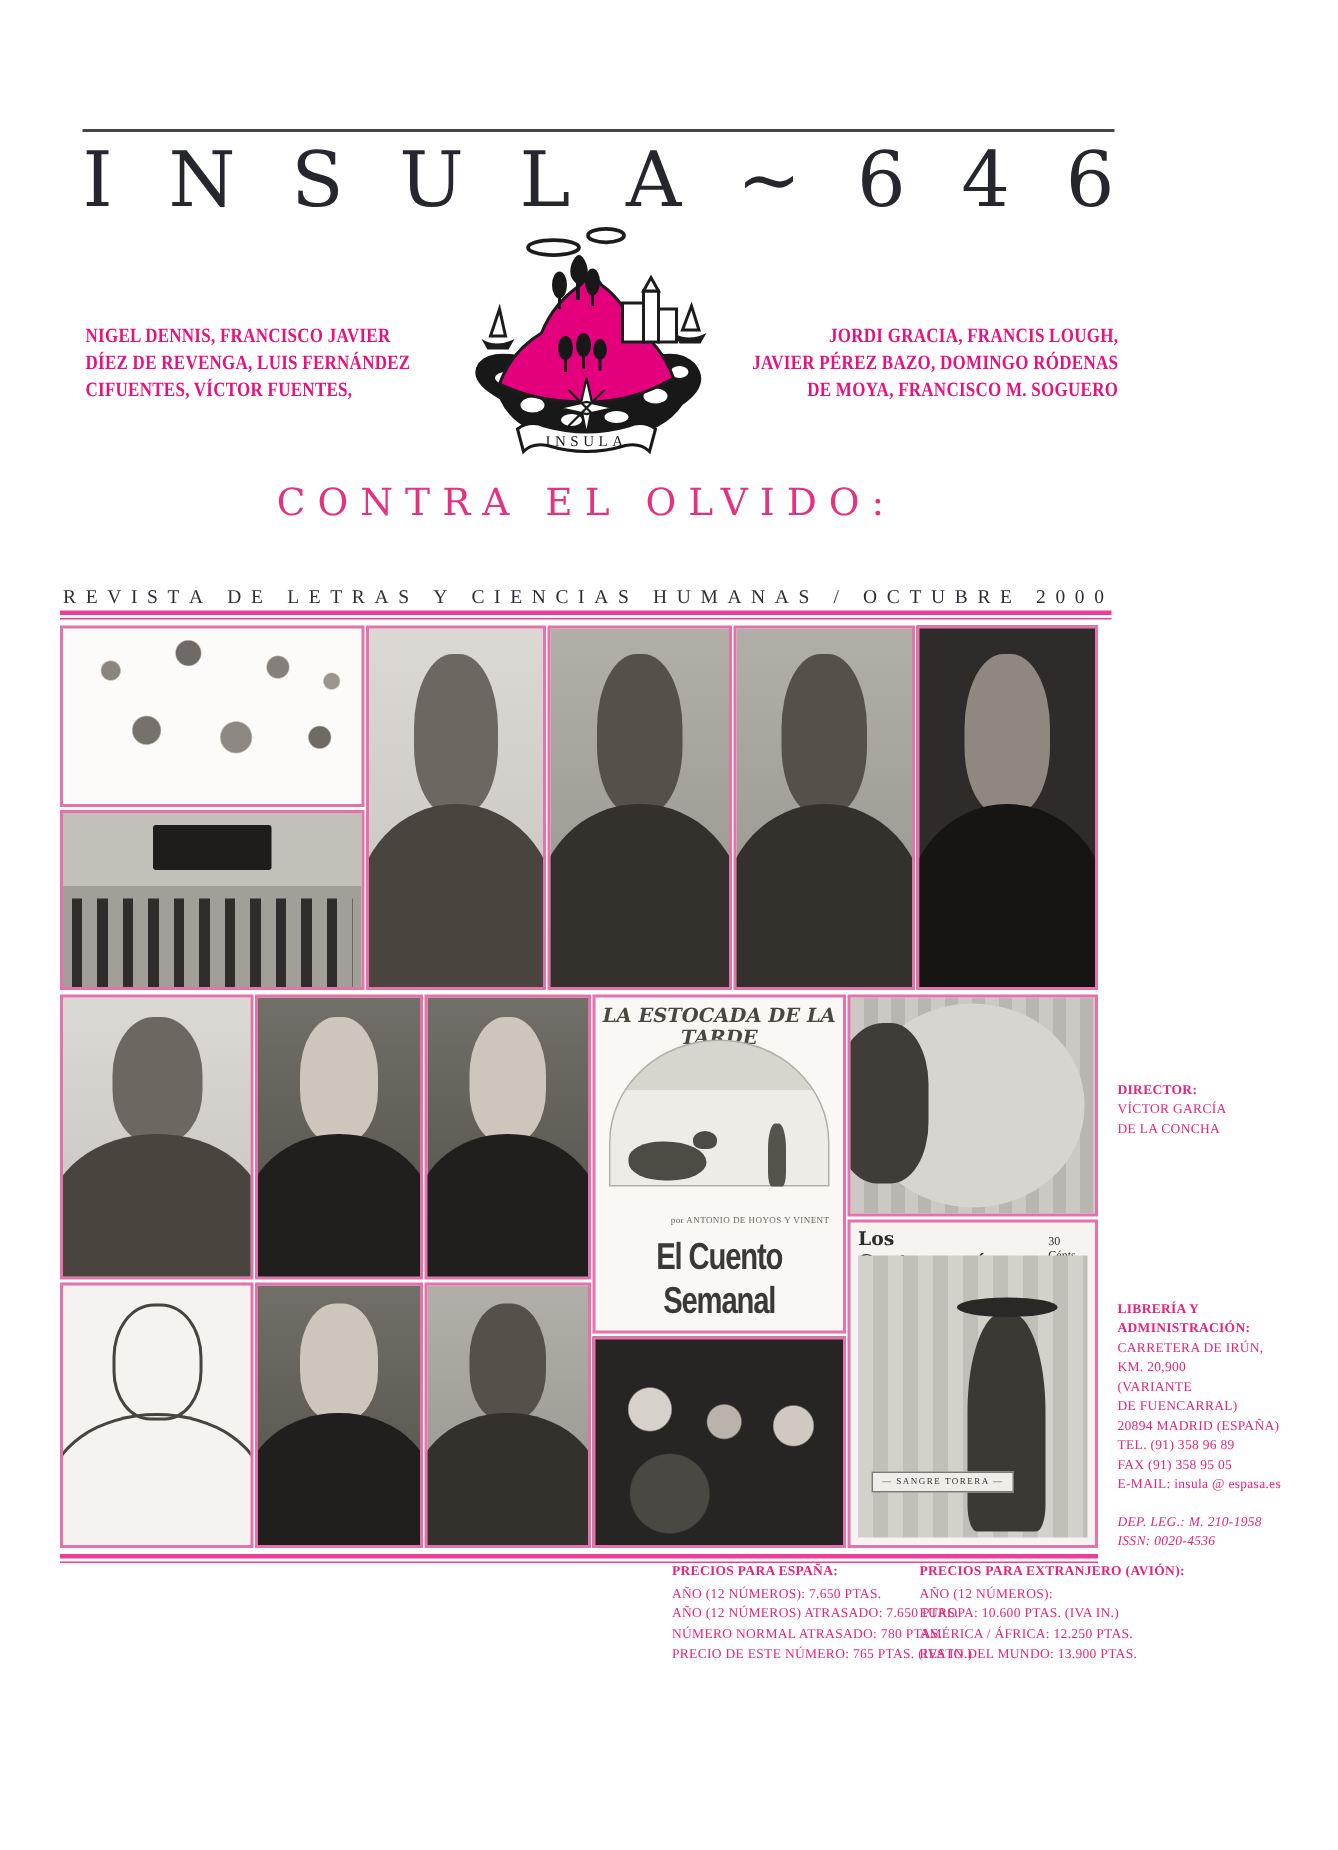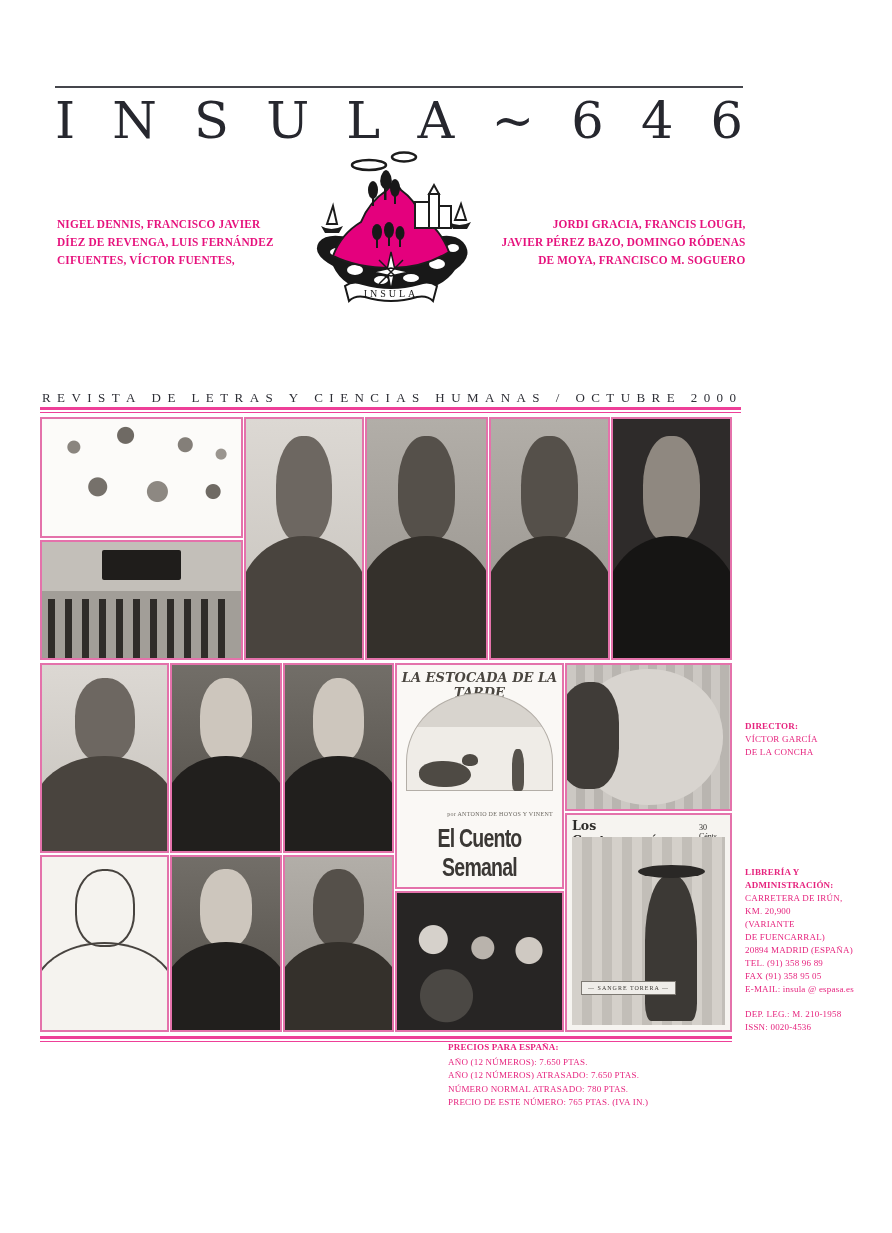--- a/index.html
+++ b/index.html
@@ -131,21 +131,21 @@
   #cellL{left:40px;top:855px;width:129px;height:177px;}
   #cellM{left:170px;top:855px;width:112px;height:177px;}
   #cellN{left:283px;top:855px;width:111px;height:177px;}
   #cellO{left:395px;top:891px;width:169px;height:141px;}
   #cellP{left:565px;top:813px;width:167px;height:219px;}
 
   
   .side{position:absolute;left:745px;width:135px;font-size:9px;line-height:13px;color:#e6247e;
         letter-spacing:.2px;}
   .side .b{font-weight:bold;}
-  #side-director{top:720px;} #side-year{top:791px;} #side-admin{top:866px;} #side-legal{top:1008px;}
+  #side-director{top:720px;} #side-year{top:791px;} #side-admin{top:866px;} #side-legal{top:1008px;font-style:italic;}
 
   
   .prices{position:absolute;top:1041px;font-size:9px;line-height:13.5px;color:#e6247e;letter-spacing:.2px;}
   .prices .b{font-weight:bold;display:block;margin-bottom:1px;}
   #prices-spain{left:448px;} #prices-foreign{left:613px;}
 </style>
 </head>
 <body>
 
 <div class="page">
@@ -215,20 +215,21 @@
     </g>
     <g fill="#fff" stroke="#181818" stroke-width="1.5">
       <path d="M88 102 L92 120 L88 140 L84 120 Z"></path>
       <path d="M70 122 L88 118 L106 122 L88 126 Z"></path>
       <path d="M76 110 L100 134 M100 110 L76 134" fill="none"></path>
     </g>
     <path d="M42 136 Q50 130 60 134 Q88 142 116 134 Q126 130 134 136 L130 151 Q124 145 114 147 Q88 155 62 147 Q52 145 46 151 Z" fill="#fff" stroke="#181818" stroke-width="2"></path>
     <text x="88" y="147" text-anchor="middle" font-size="10" letter-spacing="3" fill="#181818" font-family="Liberation Serif, serif">INSULA</text>
   </svg>
 
+  <div class="feat feat1">CONTRA EL OLVIDO:</div>
 
   <div class="tagline">
       <span>R</span>
       <span>E</span>
       <span>V</span>
       <span>I</span>
       <span>S</span>
       <span>T</span>
       <span>A</span>
       <span>&nbsp;</span>
@@ -341,14 +342,21 @@
   </div>
 
   <div id="prices-spain" class="prices">
     <span class="b">PRECIOS PARA ESPAÑA:</span>
     <div>AÑO (12 NÚMEROS): 7.650 PTAS.</div>
     <div>AÑO (12 NÚMEROS) ATRASADO: 7.650 PTAS.</div>
     <div>NÚMERO NORMAL ATRASADO: 780 PTAS.</div>
     <div>PRECIO DE ESTE NÚMERO: 765 PTAS. (IVA IN.)</div>
   </div>
 
+  <div id="prices-foreign" class="prices">
+    <span class="b">PRECIOS PARA EXTRANJERO (AVIÓN):</span>
+    <div>AÑO (12 NÚMEROS):</div>
+    <div>EUROPA: 10.600 PTAS. (IVA IN.)</div>
+    <div>AMÉRICA / ÁFRICA: 12.250 PTAS.</div>
+    <div>RESTO DEL MUNDO: 13.900 PTAS.</div>
+  </div>
 
 </div>
 
 </body></html>

